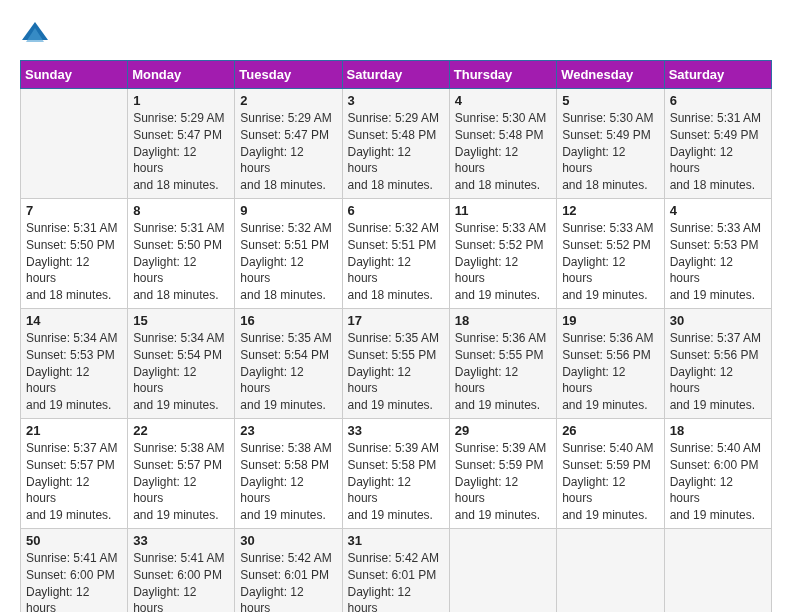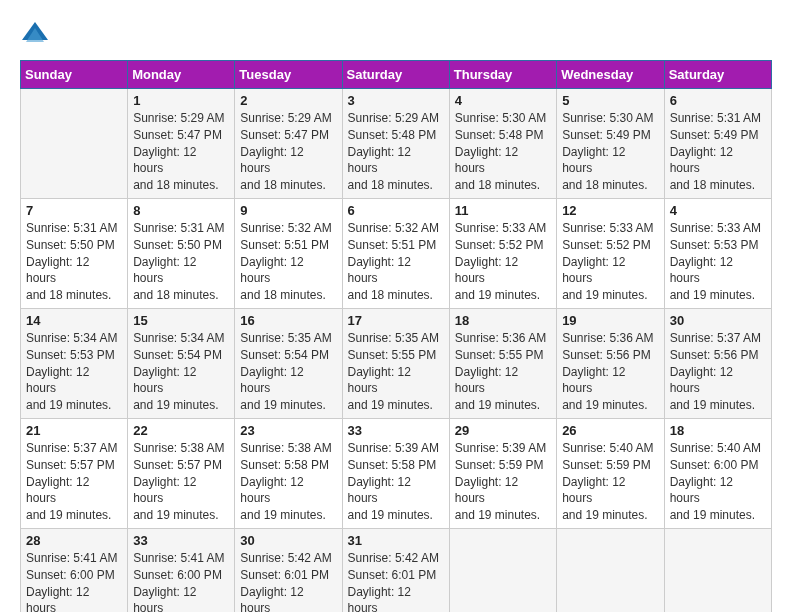--- a/index.html
+++ b/index.html
@@ -317,21 +317,21 @@
         <td>
           <div class="day-num">18</div>
           <div class="day-info" style="white-space: pre-line;">Sunrise: 5:40 AM
 Sunset: 6:00 PM
 Daylight: 12 hours
 and 19 minutes.</div>
         </td>
       </tr>
       <tr>
         <td>
-          <div class="day-num">28</div>
+          <div class="day-num">50</div>
           <div class="day-info" style="white-space: pre-line;">Sunrise: 5:41 AM
 Sunset: 6:00 PM
 Daylight: 12 hours
 and 19 minutes.</div>
         </td>
         <td>
           <div class="day-num">33</div>
           <div class="day-info" style="white-space: pre-line;">Sunrise: 5:41 AM
 Sunset: 6:00 PM
 Daylight: 12 hours

